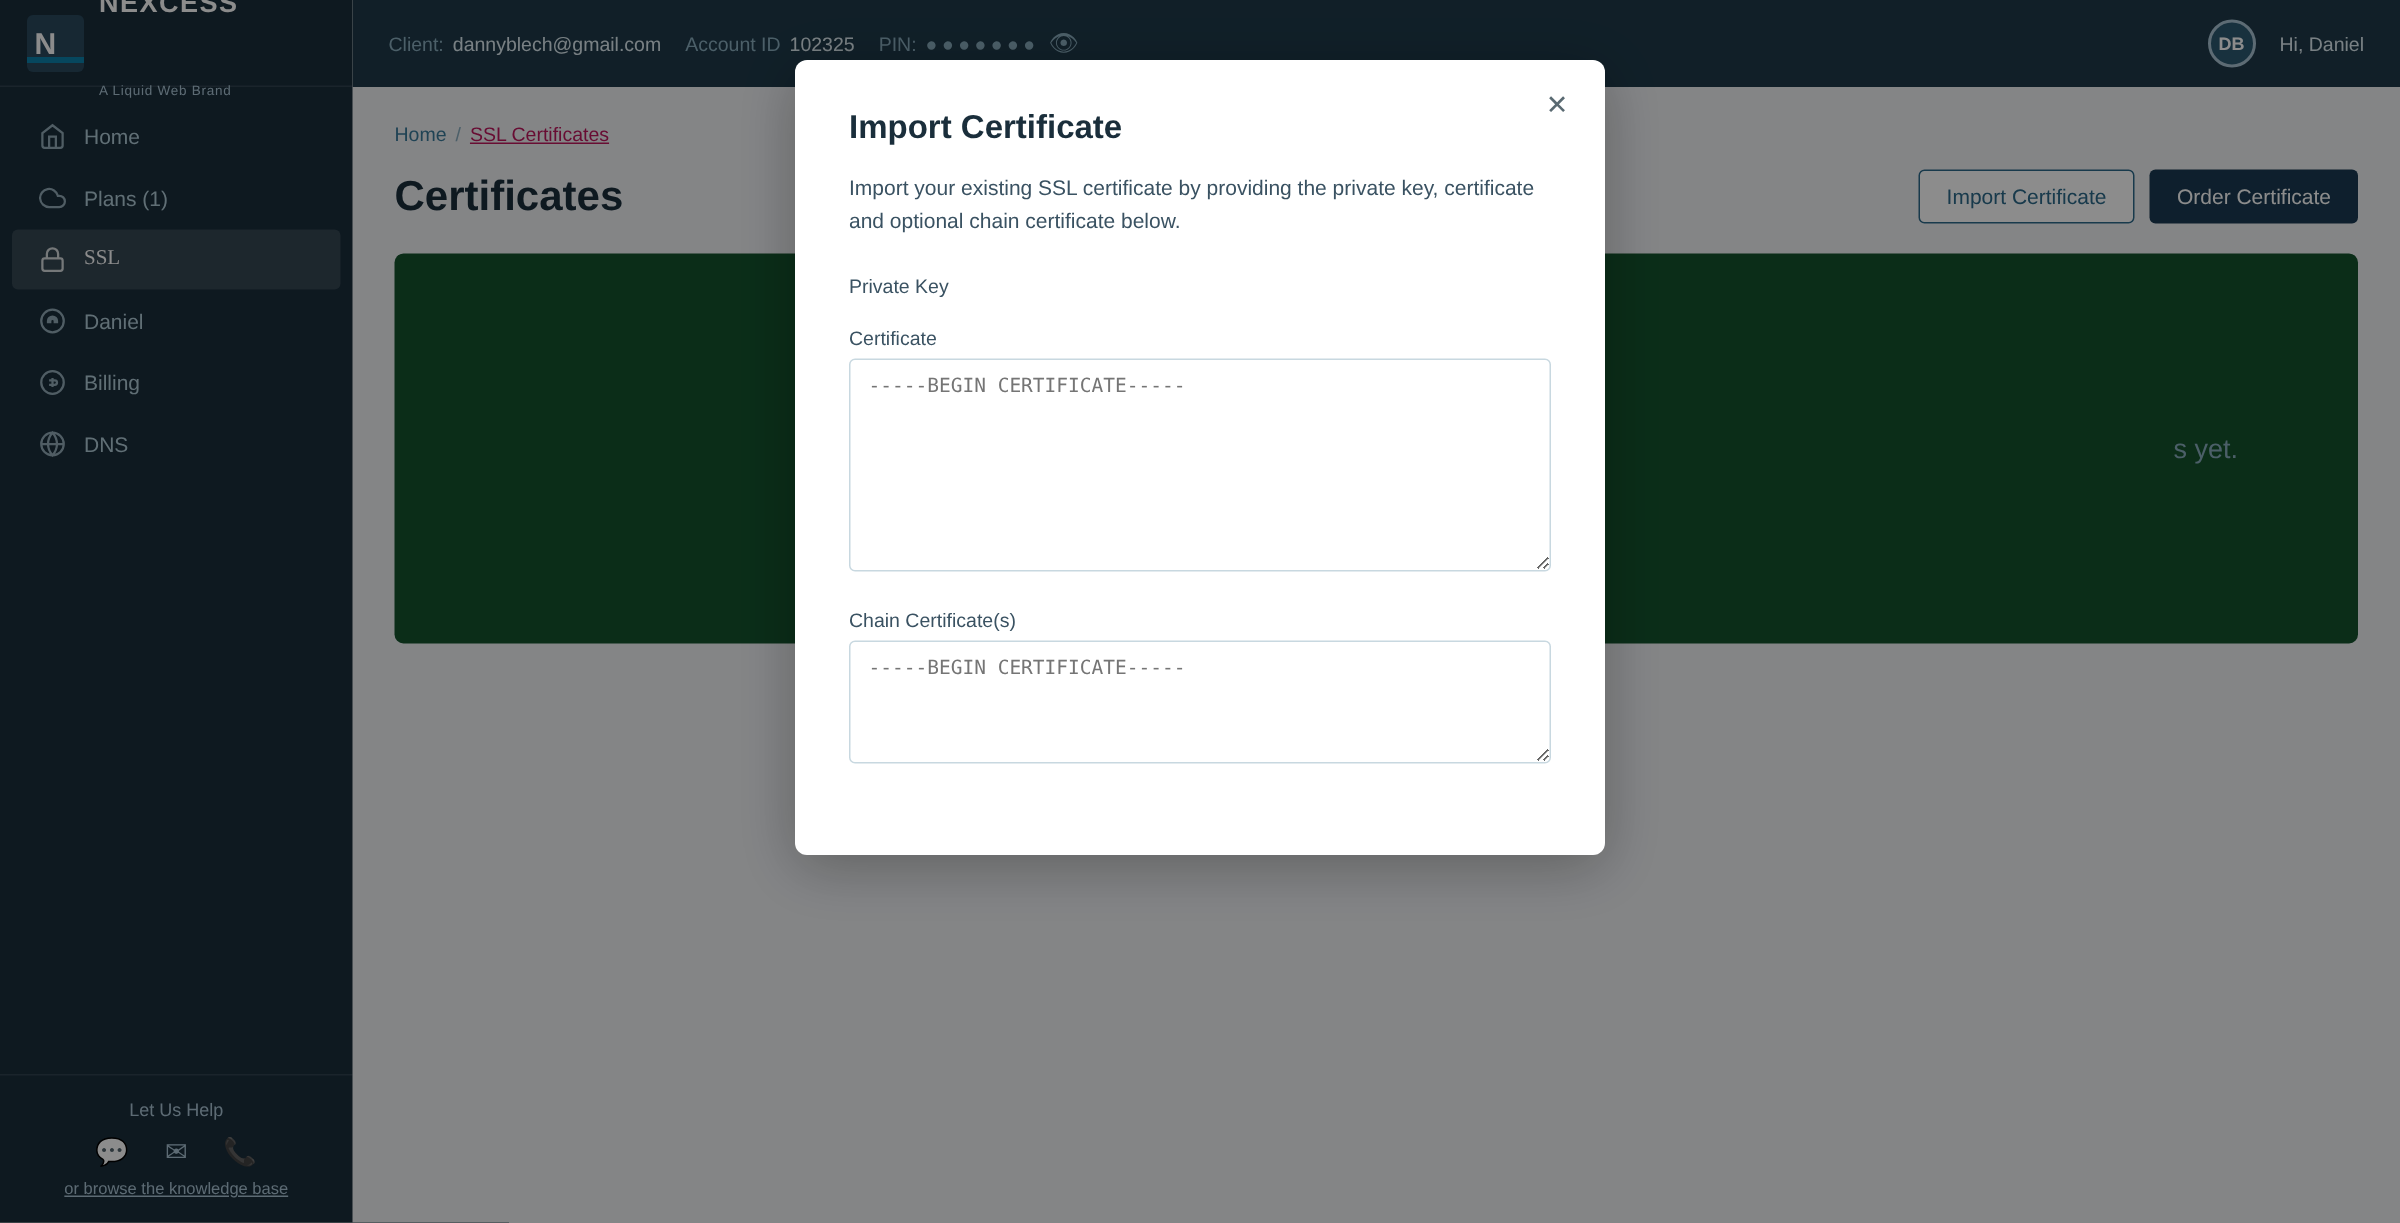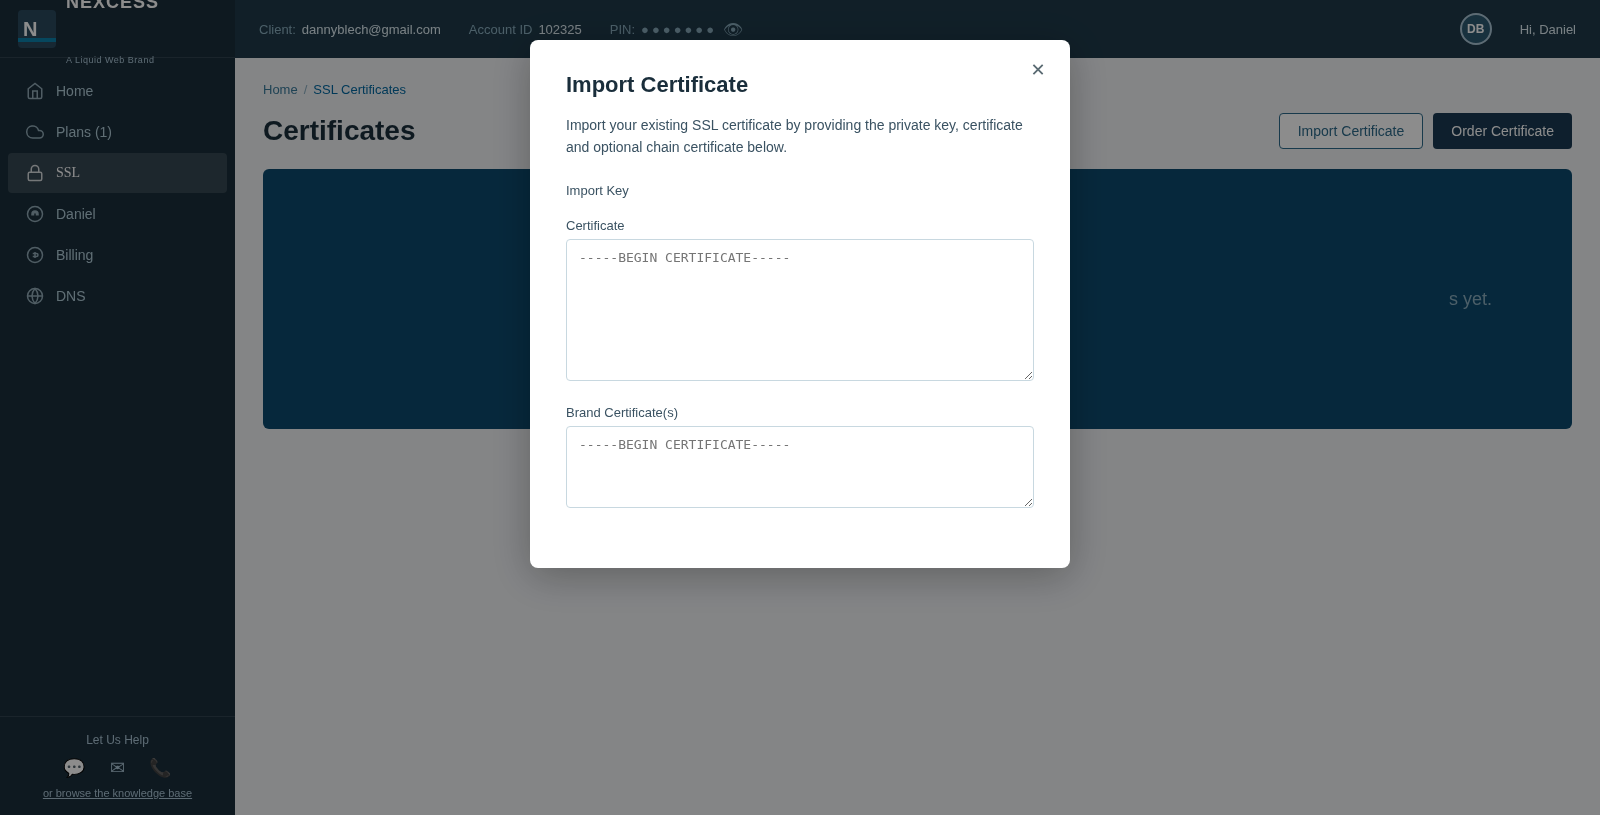--- a/index.html
+++ b/index.html
@@ -96,21 +96,21 @@
       overflow: hidden;
     }
 
     
     .topbar {
       background: #1f3a4a;
       height: 58px;
       display: flex;
       align-items: center;
       padding: 0 24px;
-      gap: 28px;
+      gap: 16px;
       color: #cde0ea;
       font-size: 13px;
       flex-shrink: 0;
     }
     .topbar-item { display: flex; align-items: center; gap: 6px; }
     .topbar-label { color: #8aadbe; }
     .topbar-value { color: #ddeaf0; }
     .topbar-spacer { flex: 1; }
     .pin-dots { letter-spacing: 3px; color: #8aadbe; }
     .eye-icon { cursor: pointer; color: #8aadbe; font-size: 16px; }
@@ -134,21 +134,21 @@
     .breadcrumb {
       display: flex;
       align-items: center;
       gap: 6px;
       font-size: 13px;
       margin-bottom: 16px;
       color: #5a8a9e;
     }
     .breadcrumb-link { color: #3a7a9a; cursor: pointer; }
     .breadcrumb-sep { color: #8aadbe; }
-    .breadcrumb-current { color: #0369a1; }
+    .breadcrumb-current { color: #be185d; text-decoration: underline; }
     .page-header {
       display: flex;
       align-items: center;
       justify-content: space-between;
       margin-bottom: 20px;
     }
     .page-title {
       font-size: 28px;
       font-weight: 600;
       color: #1a2e3b;
@@ -166,21 +166,21 @@
     .btn-primary {
       padding: 9px 18px;
       border: none;
       background: #1a3a52;
       color: #fff;
       border-radius: 4px;
       font-size: 14px;
       cursor: pointer;
     }
     .content-card {
-      background: #0c4a6e;
+      background: #14532d;
       border-radius: 6px;
       padding: 60px 40px;
       text-align: center;
       color: #8aadbe;
       font-size: 16px;
       min-height: 260px;
       display: flex;
       align-items: center;
       justify-content: flex-end;
       padding-right: 80px;
@@ -369,26 +369,26 @@
   </div>
 </div>
 
 <div class="overlay">
   <div class="modal">
     <button class="modal-close">✕</button>
     <h2 class="modal-title">Import Certificate</h2>
     <p class="modal-desc">Import your existing SSL certificate by providing the private key, certificate and optional chain certificate below.</p>
 
     <div class="form-group">
-      <label class="form-label">Import Key</label>
+      <label class="form-label">Private Key</label>
     </div>
 
     <div class="form-group">
       <label class="form-label">Certificate</label>
       <textarea class="form-textarea" rows="8" placeholder="-----BEGIN CERTIFICATE-----" style=""></textarea>
     </div>
 
     <div class="form-group">
-      <label class="form-label">Brand Certificate(s)</label>
+      <label class="form-label">Chain Certificate(s)</label>
       <textarea class="form-textarea" rows="4" placeholder="-----BEGIN CERTIFICATE-----" style=""></textarea>
     </div>
   </div>
 </div>
 
 </body></html>

